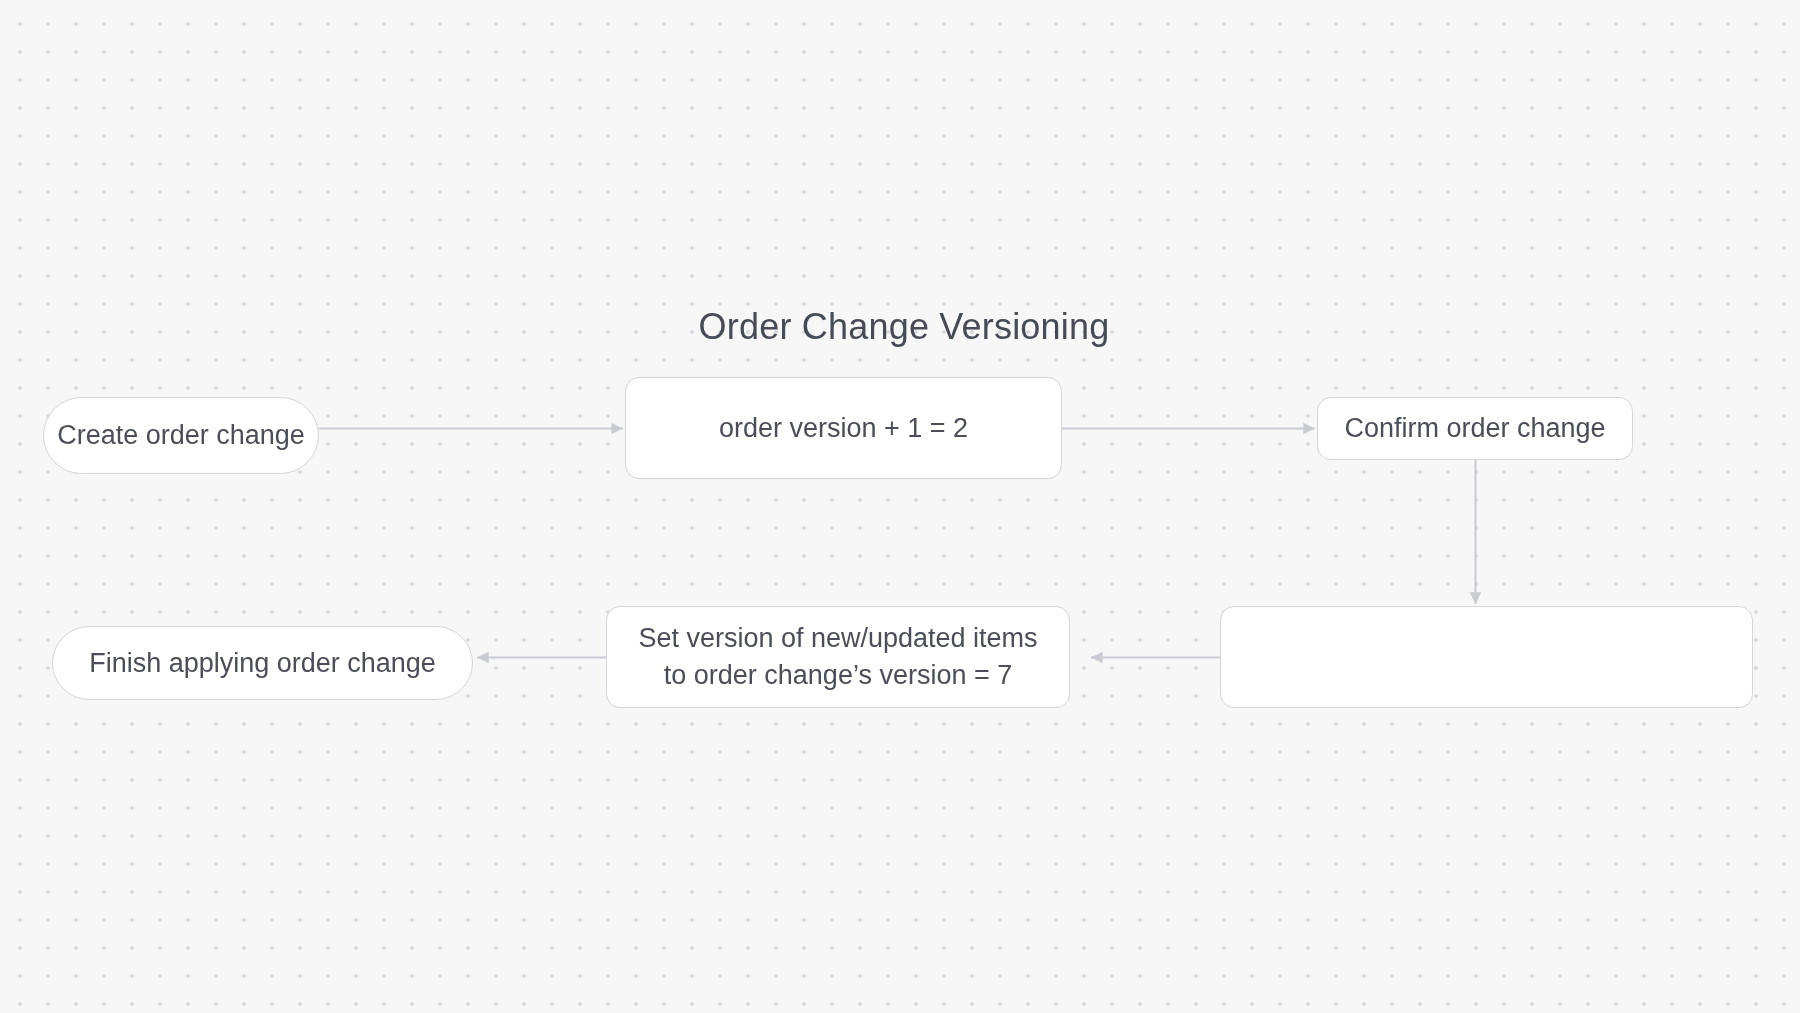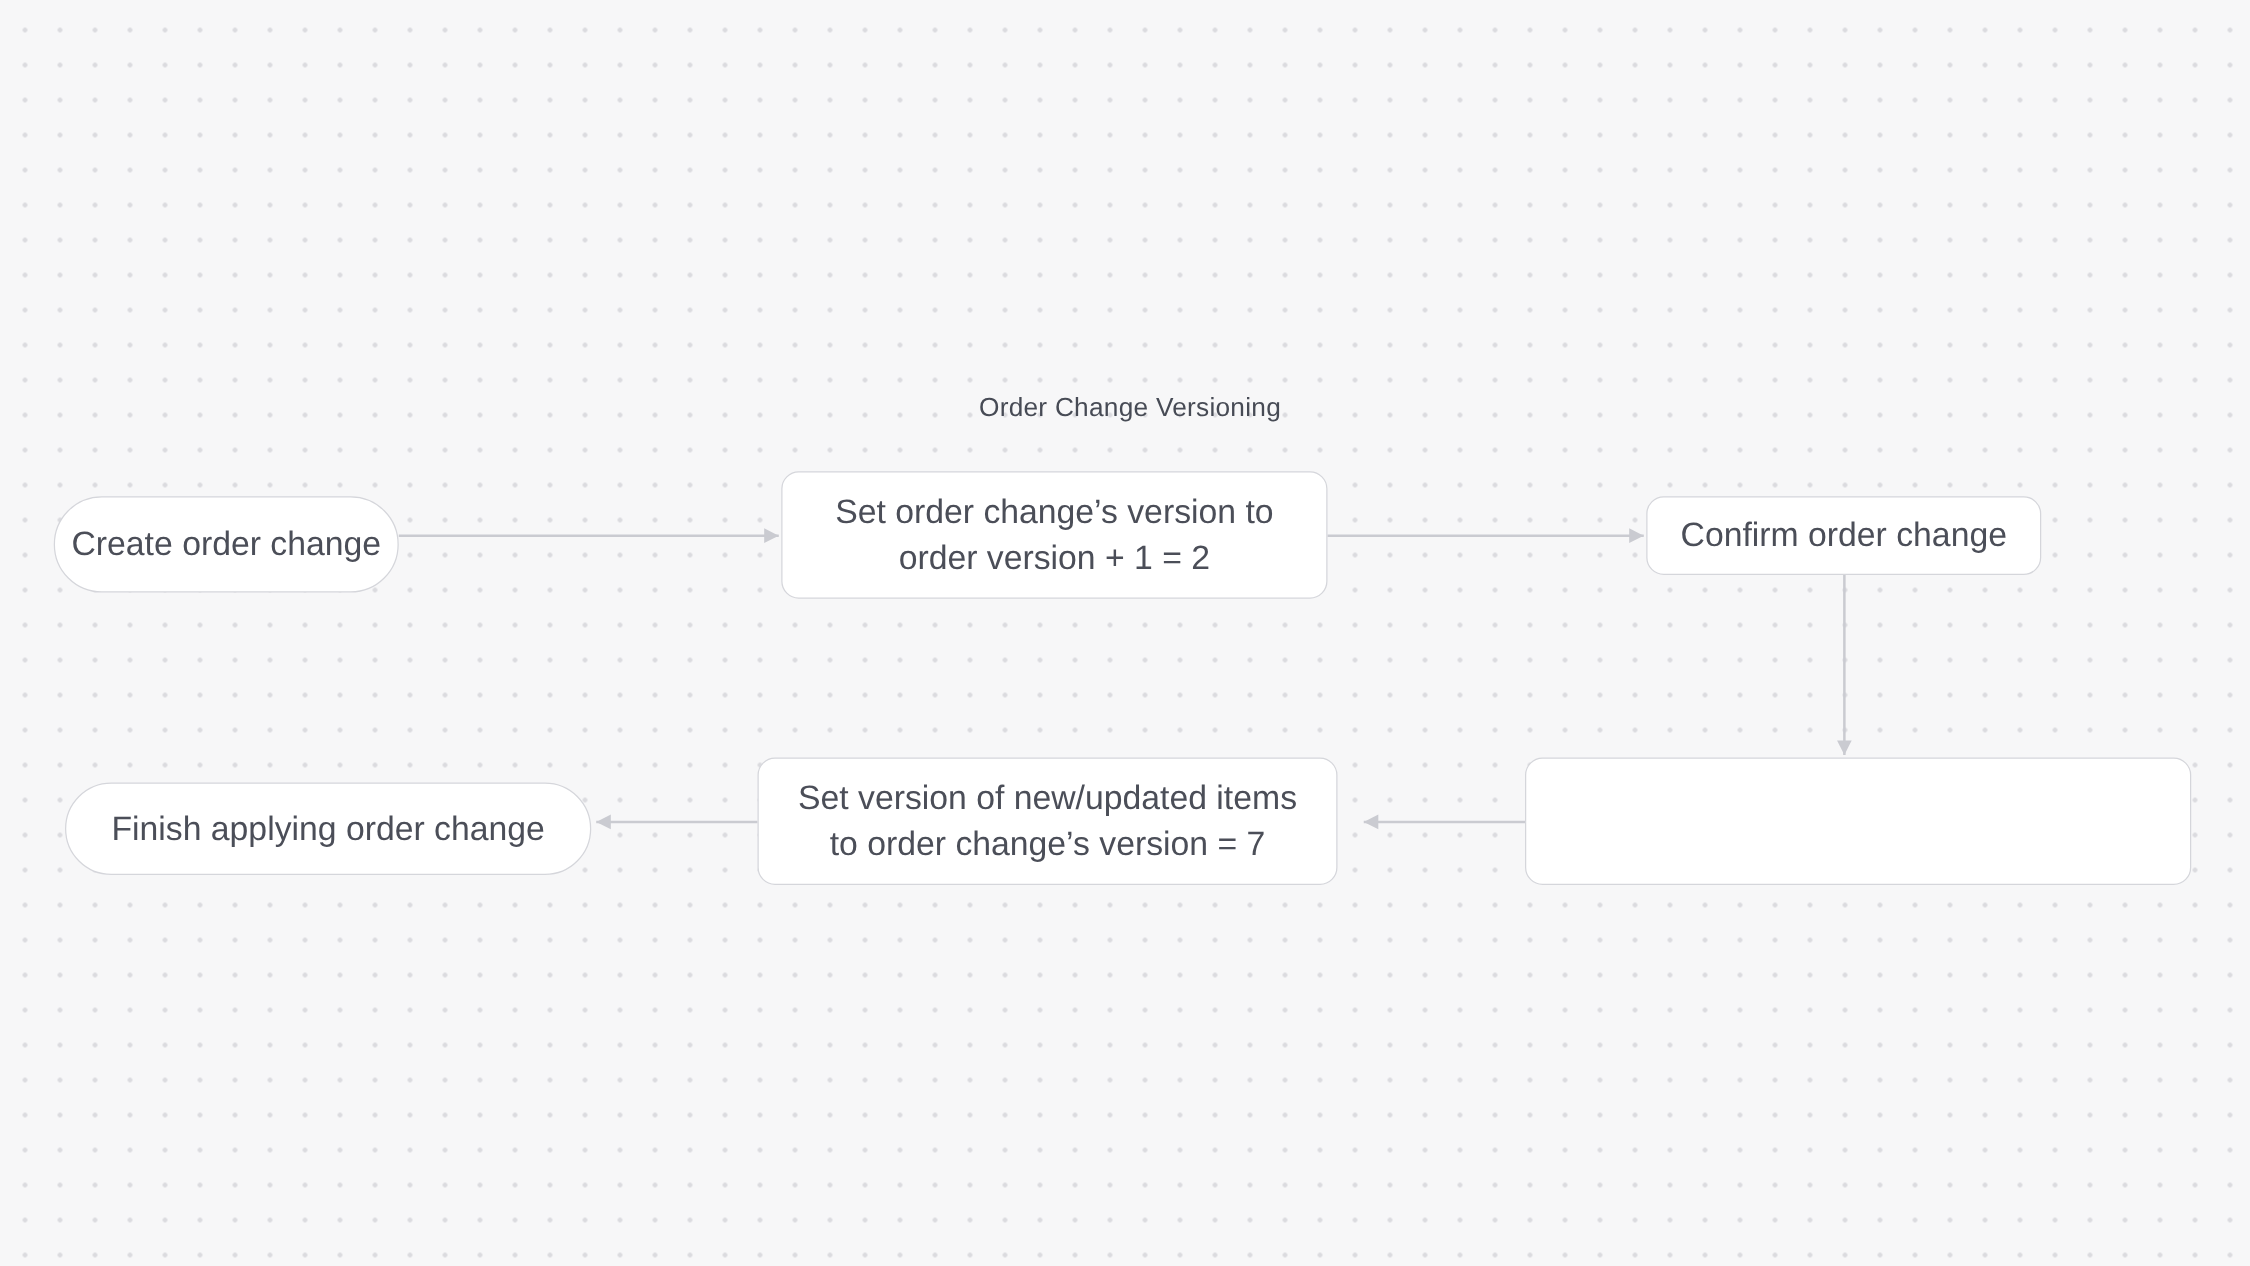--- a/index.html
+++ b/index.html
@@ -19,21 +19,21 @@
     background-image: radial-gradient(circle, #dbdbdf 1.7px, transparent 2px);
     background-size: 28px 28px;
     background-position: 6px 10px;
   }
 
   .diagram-title {
     position: absolute;
     left: 904px;
     top: 327px;
     transform: translate(-50%, -50%);
-    font-size: 21px;
+    font-size: 36px;
     font-weight: 500;
     color: #474b55;
     letter-spacing: 0.2px;
     white-space: nowrap;
   }
 
   .node {
     position: absolute;
     background: #ffffff;
     border: 1.5px solid #d5d6db;
@@ -93,21 +93,20 @@
     <path class="edge" d="M1475.5 460 L1475.5 604" marker-end="url(#arrowhead)"></path>
     <path class="edge" d="M1220 657.5 L1091 657.5" marker-end="url(#arrowhead)"></path>
     <path class="edge" d="M606 657.5 L477 657.5" marker-end="url(#arrowhead)"></path>
   </svg>
 
   <div class="node stadium" id="n-create">
     <span class="line">Create order change</span>
   </div>
 
   <div class="node rect" id="n-set-version">
-    <span class="line">Set order change’s version to</span>
     <span class="line">order version + 1 = 2</span>
   </div>
 
   <div class="node rect" id="n-confirm">
     <span class="line">Confirm order change</span>
   </div>
 
   <div class="node rect" id="n-set-summary">
   </div>
 

